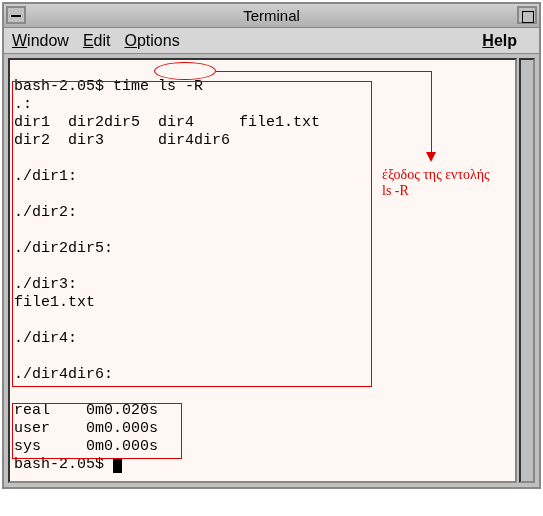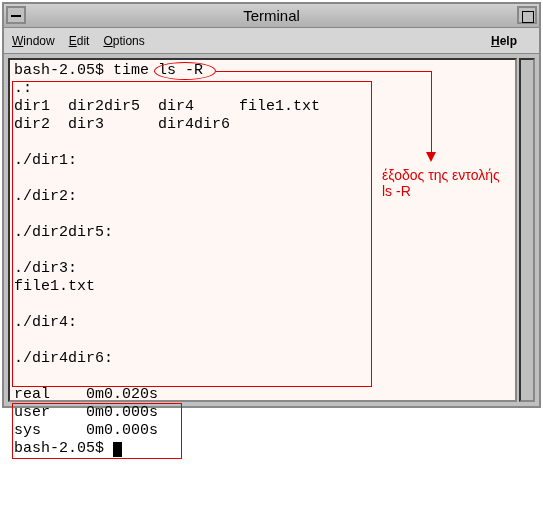--- a/index.html
+++ b/index.html
@@ -9,21 +9,21 @@
     font-family: "Lucida Sans", Arial, sans-serif;
     background: #fff;
     width: 543px;
     height: 516px;
     position: relative;
     overflow: hidden;
   }
   .window {
     position: absolute;
     left: 2px; top: 2px;
-    width: 539px; height: 406px;
+    width: 539px; height: 487px;
     border: 2px solid #888;
     background: #c0c0c0;
   }
   .titlebar {
     height: 24px;
     background: linear-gradient(#d0d0d0,#b0b0b0);
     border-bottom: 1px solid #888;
     display: flex;
     align-items: center;
     justify-content: center;
@@ -44,35 +44,35 @@
   .sysbox-right::after{
     content:""; position:absolute; left:3px; top:3px; width:10px; height:10px; border:1px solid #000;
   }
   .menubar {
     height: 26px;
     background: #d6d6d6;
     border-bottom: 1px solid #888;
     display: flex;
     align-items: center;
     padding: 0 8px;
-    font-size: 12px;
+    font-size: 16px;
   }
   .menu-item { margin-right: 14px; cursor: default; }
   .menu-item u { text-decoration: underline; }
   .menu-help { margin-left: auto; font-weight: bold; }
   .term-area {
     position: absolute;
     left: 4px; right: 22px; top: 54px; bottom: 4px;
     background: #fff7f4;
     border: 2px inset #888;
     font-family: "Courier New", monospace;
     font-size: 15px;
     line-height: 18px;
     color: #000;
-    padding: 2px 4px;
+    padding: 18px 4px;
     white-space: pre;
   }
   .scrollbar {
     position: absolute;
     right: 4px; top: 54px; bottom: 4px;
     width: 16px;
     background: #c0c0c0;
     border: 2px inset #888;
   }
   
@@ -95,21 +95,21 @@
     position:absolute;
     width:0;height:0;
     border-left:5px solid transparent;
     border-right:5px solid transparent;
     border-top:10px solid #d00;
     pointer-events:none;
   }
   .red-label {
     position: absolute;
     color: #d00;
-    font-family: Liberation Sans, sans-serif;
+    font-family: Liberation Serif, serif;
     font-size: 14px;
     line-height: 16px;
     pointer-events: none;
   }
   .cursor-block{
     display:inline-block; width:9px; height:15px; background:#000; vertical-align:text-bottom;
   }
 </style>
 </head>
 <body>

